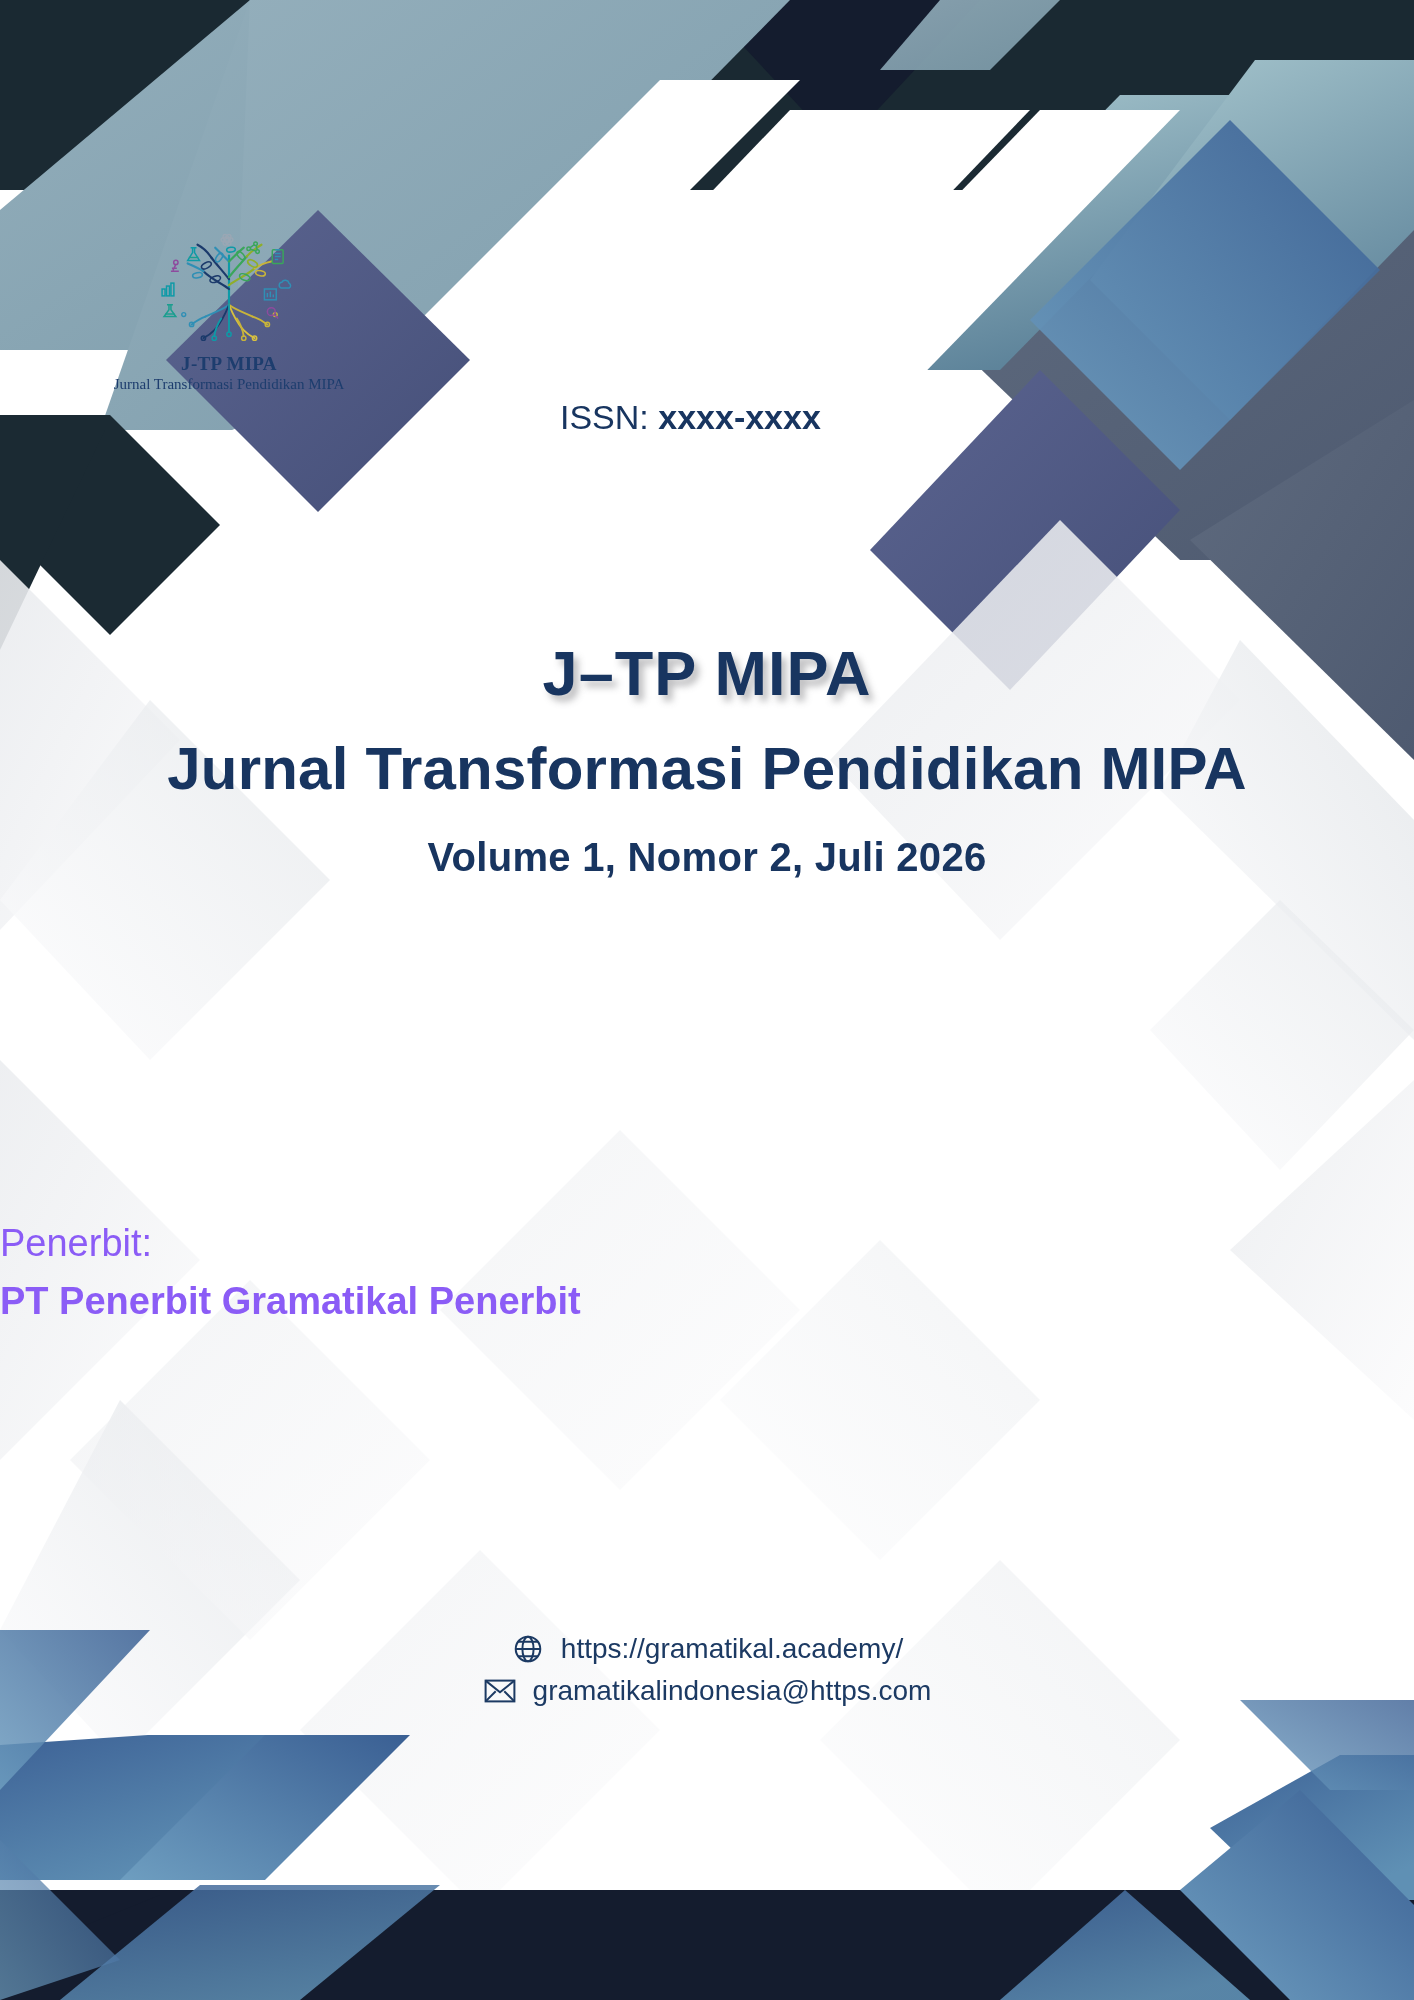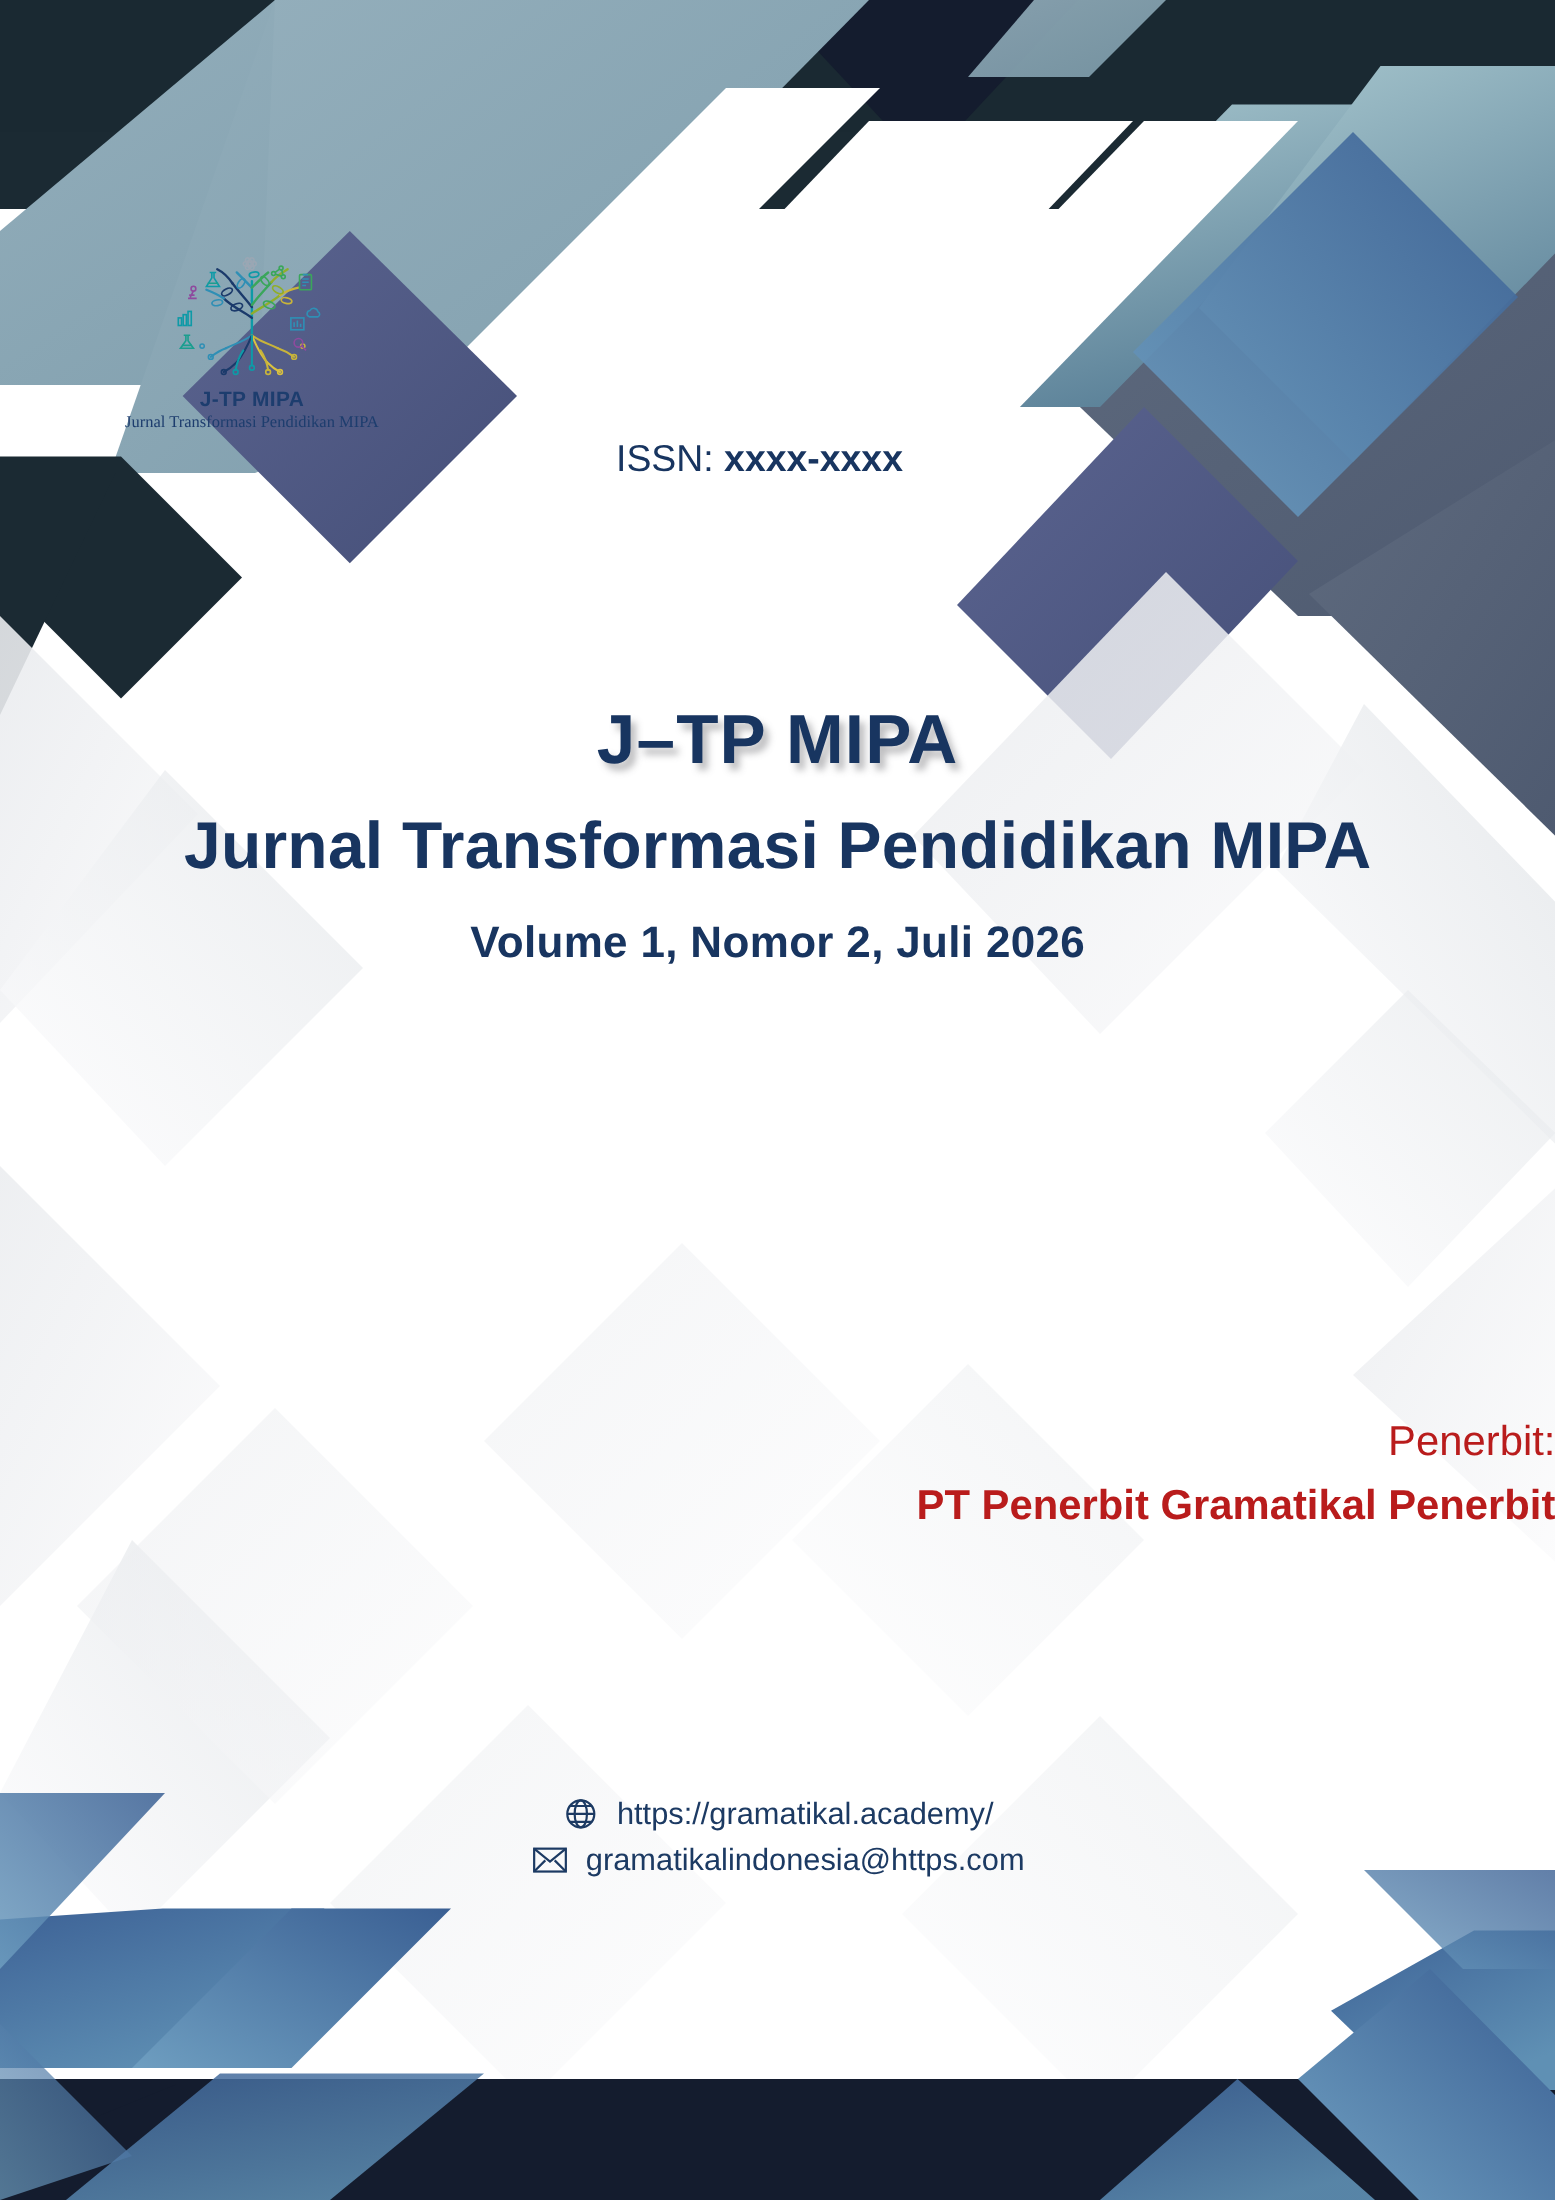--- a/index.html
+++ b/index.html
@@ -41,21 +41,21 @@
     height: 165px;
     display: flex;
     flex-direction: column;
     align-items: center;
   }
   .logo-mark {
     width: 160px;
     height: 125px;
   }
   .logo-title {
-    font-family: Liberation Sans, sans-serif;
+    font-family: Liberation Serif, serif;
     font-weight: bold;
     font-size: 19px;
     color: #1d3d6e;
     margin-top: 2px;
     letter-spacing: 0.3px;
   }
   .logo-sub {
     font-family: "Liberation Serif", serif;
     font-size: 15px;
     color: #1d3d6e;
@@ -109,23 +109,23 @@
     font-size: 40px;
     font-weight: bold;
     color: #183560;
     letter-spacing: 0.3px;
   }
 
   .publisher-block {
     position: absolute;
     left: 0;
     right: 0;
-    top: 1285px;
-    text-align: right;
-    color: #b91c1c;
+    top: 1217px;
+    text-align: left;
+    color: #8b5cf6;
   }
   .publisher-label {
     font-size: 38px;
     font-weight: 400;
     line-height: 1.38;
   }
   .publisher-name {
     font-size: 38px;
     font-weight: bold;
     line-height: 1.38;

